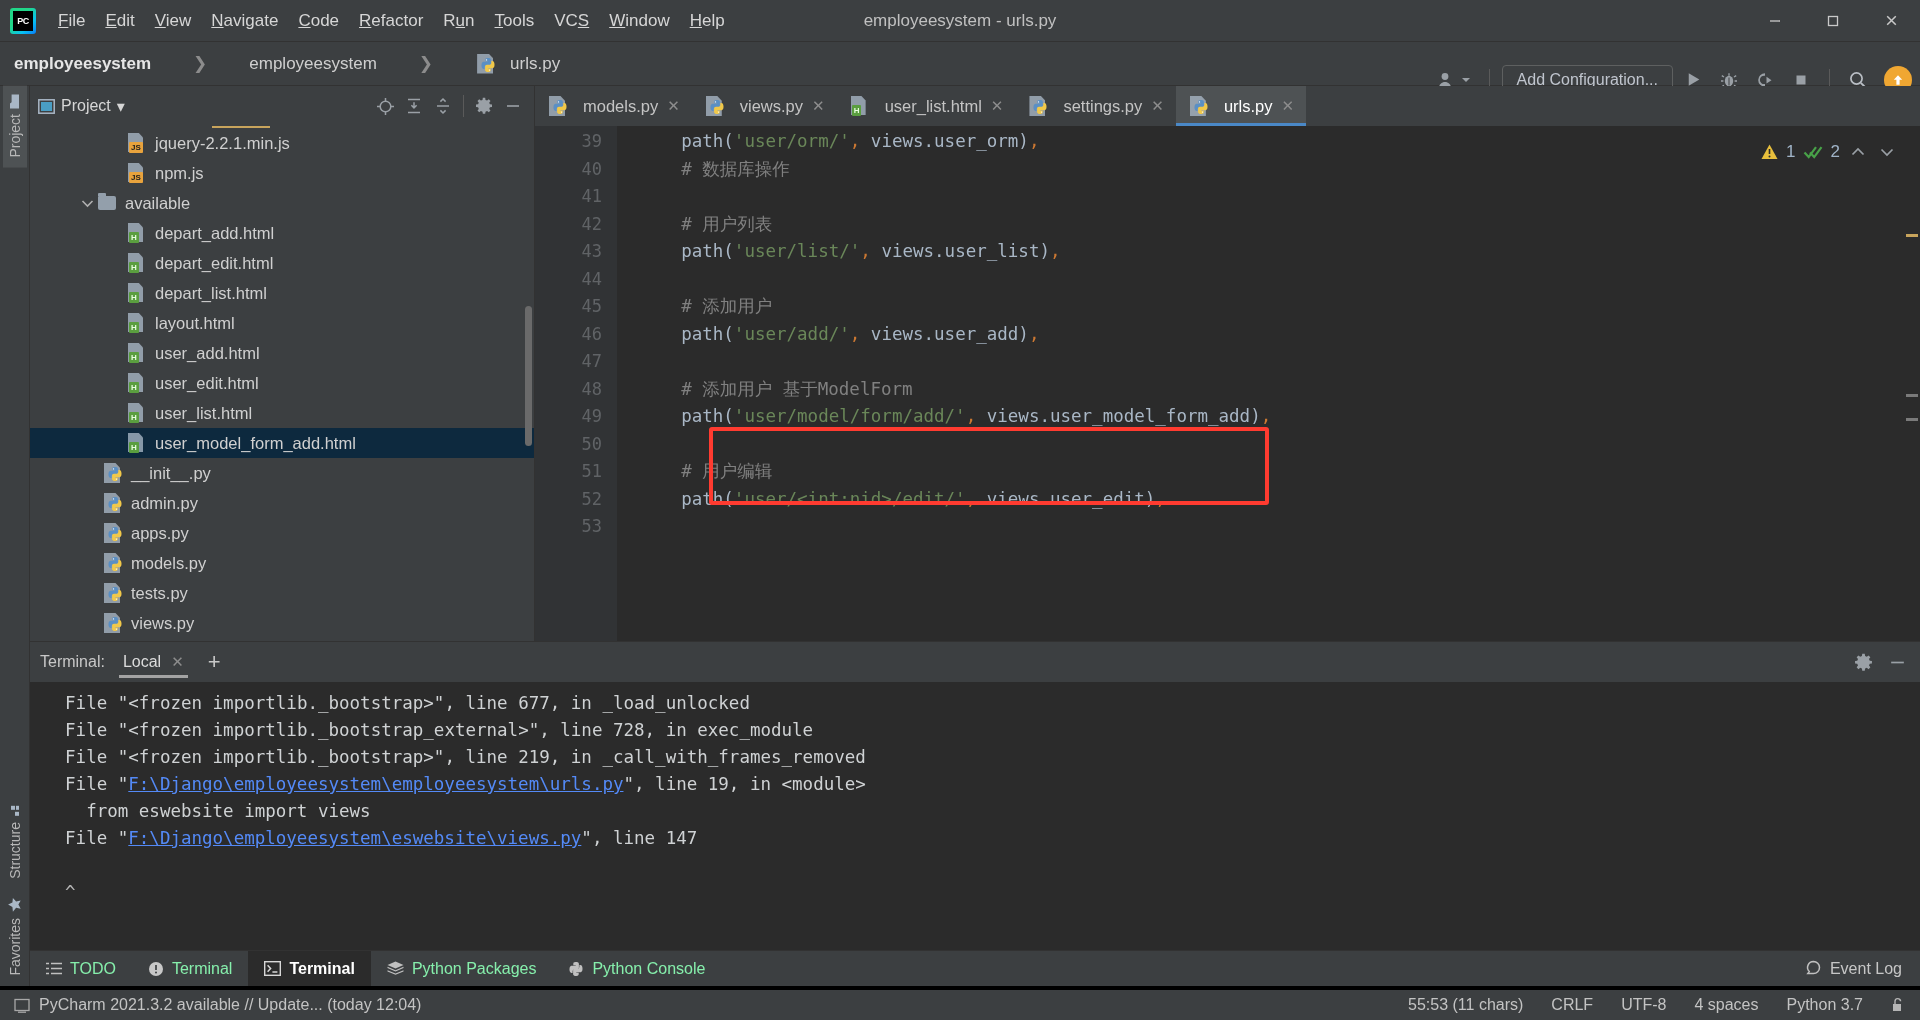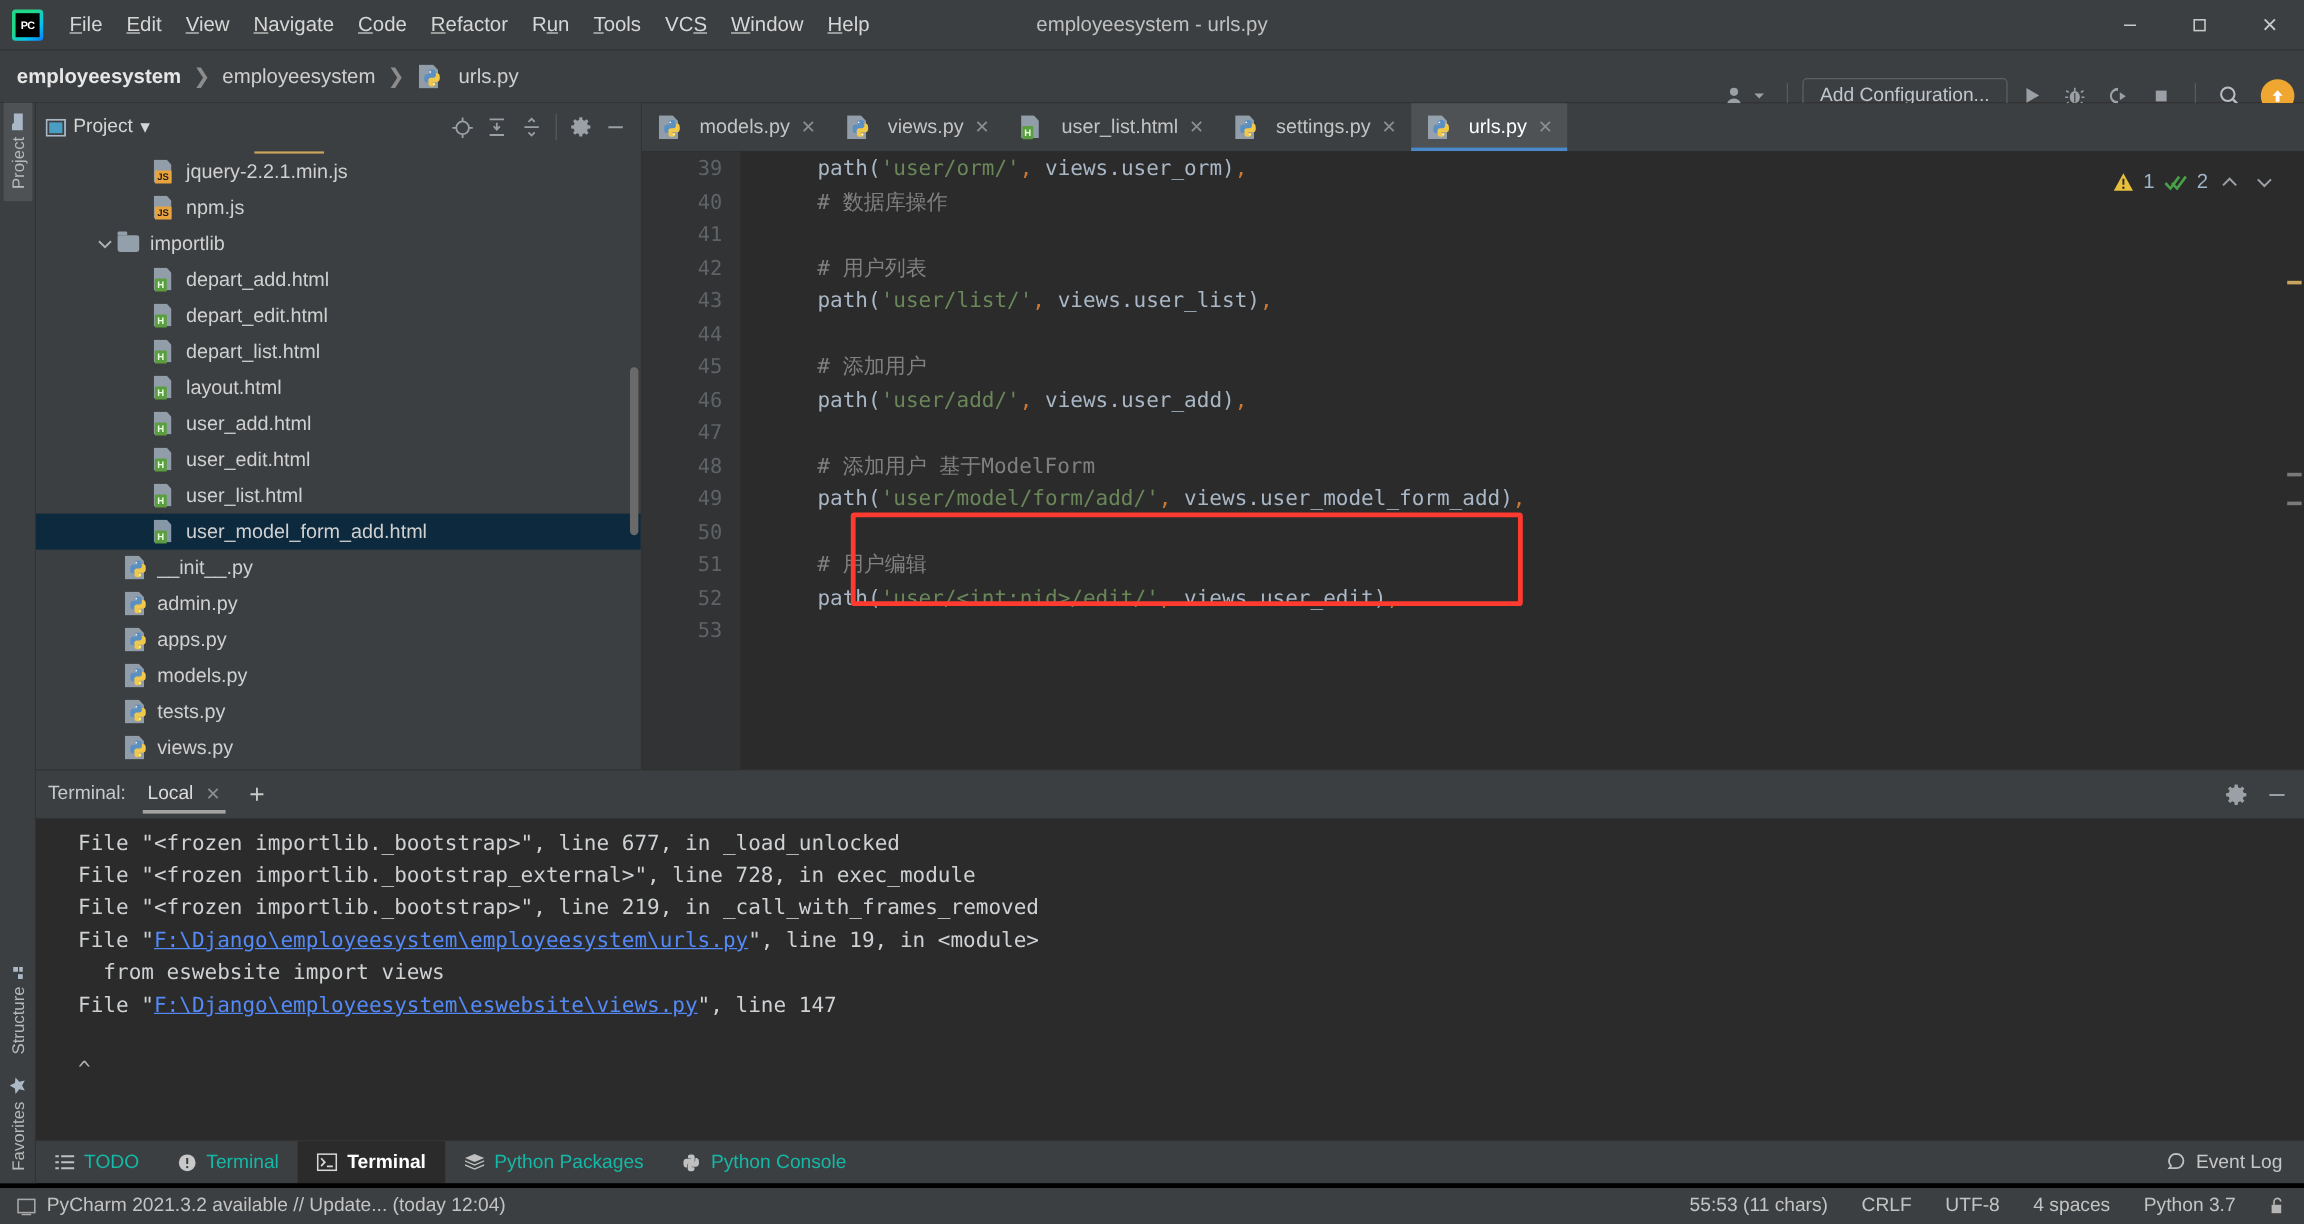--- a/index.html
+++ b/index.html
@@ -42,21 +42,21 @@
   .win-btn {
     width: 58px; height: 42px; display: flex; align-items: center; justify-content: center;
     color: #c9c9c9;
   }
 
   
   .navbar {
     height: 44px; flex: 0 0 44px; background: #3c3f41; display: flex; align-items: center;
     padding: 0 8px; border-bottom: 1px solid #323232;
   }
-  .crumb { display: flex; align-items: center; font-size: 17px; color: #cfcfcf; }
+  .crumb { display: flex; align-items: center; font-size: 17px; color: #cfcfcf; gap: 32px; }
   .crumb .seg { padding: 3px 6px; white-space: nowrap; display: flex; align-items: center; gap: 6px; }
   .crumb .seg.bold { font-weight: bold; color: #e6e6e6; }
   .crumb .sep { color: #8c8c8c; font-size: 17px; padding: 0 4px; }
   .nav-right { margin-left: auto; display: flex; align-items: center; gap: 4px; margin-top: 32px; }
   .profile-btn { display: flex; align-items: center; gap: 4px; padding: 4px 6px; color: #b0b0b0; }
   .vdiv { width: 1px; height: 22px; background: #5a5a5a; margin: 0 8px; }
   .add-config {
     border: 1px solid #5e6060; border-radius: 4px; height: 30px; padding: 0 14px;
     display: flex; align-items: center; font-size: 16px; color: #c0c5ce; background: transparent;
   }
@@ -170,21 +170,21 @@
     flex: 1 1 auto; background: #2b2b2b; padding: 8px 0 0 14px; overflow: hidden;
     font-family: "DejaVu Sans Mono", monospace; font-size: 17.5px; color: #cfd2d4; min-height: 0;
   }
   .tline { height: 27px; line-height: 27px; white-space: pre; }
   .tlink { color: #548af7; text-decoration: underline; }
   .tq { color: #cfd2d4; }
   .prompt-caret { color: #b5b5b5; }
 
   
   .bottombar { height: 36px; flex: 0 0 36px; background: #3c3f41; display: flex; align-items: stretch; border-top: 1px solid #323232; }
-  .btab { display: flex; align-items: center; gap: 8px; padding: 0 16px; font-size: 16px; color: #14b8a6; }
+  .btab { display: flex; align-items: center; gap: 8px; padding: 0 16px; font-size: 16px; color: #86efac; }
   .btab.active { background: #2b2b2b; color: #ffffff; font-weight: bold; }
   .bottombar-right { margin-left: auto; display: flex; align-items: center; padding-right: 18px; gap: 8px; font-size: 16px; color: #c6c6c6; }
 
   
   .statusbar { height: 34px; flex: 0 0 34px; background: #3c3f41; display: flex; align-items: center; padding: 0 14px; font-size: 16px; color: #c3c3c3; border-top: 4px solid #000000; }
   .sb-right { margin-left: auto; display: flex; align-items: center; gap: 28px; }
   svg { display: block; }
 </style>
 </head>
 <body>
@@ -400,21 +400,21 @@
               <div class="trow">
                 <span style="display:inline-block;width:48px;flex:0 0 48px;"></span>
                 <span class="chev">
                   <svg width="13" height="9" viewBox="0 0 13 9">
                     <path d="M1.5 2l5 5 5-5" stroke="#b0b0b0" stroke-width="1.6" fill="none"></path>
                   </svg>
                 </span>
                 <span class="ficon">
                   <span class="folder"></span>
                 </span>
-                <span>importlib</span>
+                <span>available</span>
               </div>
               <div class="trow">
                 <span style="display:inline-block;width:96px;flex:0 0 96px;"></span>
                 <span class="ficon">
                   <span class="pgicon sm"></span>
                   <span class="badge h">H</span>
                 </span>
                 <span>depart_add.html</span>
               </div>
               <div class="trow">

